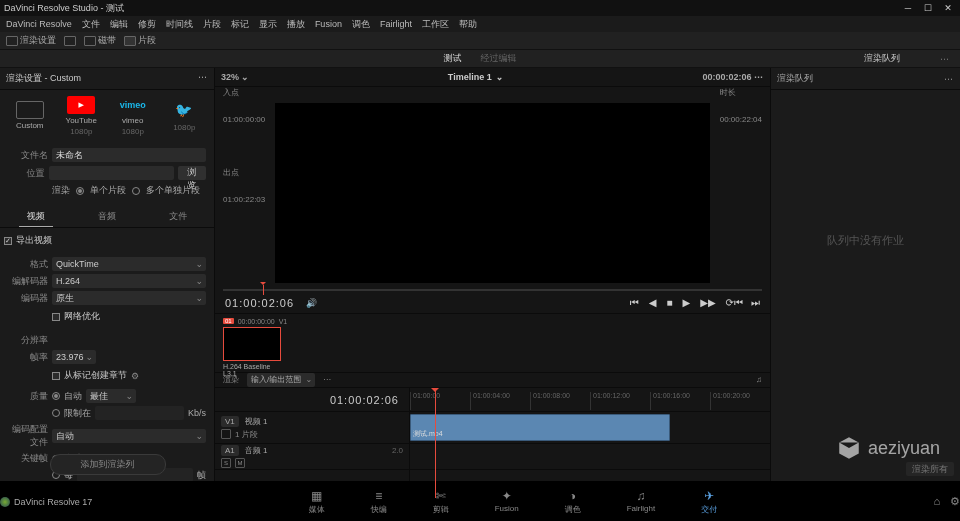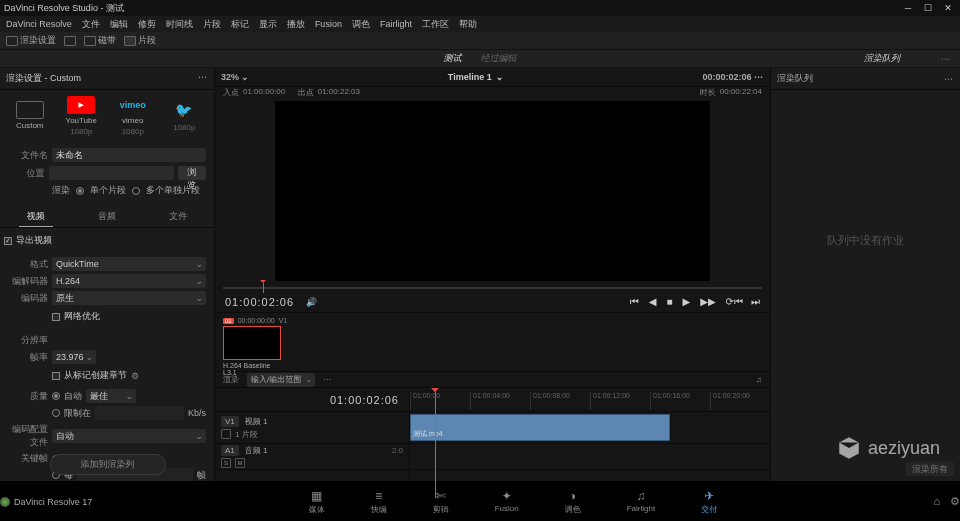--- a/index.html
+++ b/index.html
@@ -6,21 +6,21 @@
   body { background: #1a1a1a; color: #aaa; width: 960px; height: 521px; overflow: hidden; font-size: 9px; position: relative; }
   .titlebar { height: 16px; background: #111; display: flex; align-items: center; padding: 0 4px; color: #ccc; font-size: 9px; justify-content: space-between; }
   .titlebar .win-controls { display: flex; gap: 4px; }
   .win-controls span { width: 16px; text-align: center; cursor: pointer; color: #ccc; }
   .menubar { height: 16px; background: #1b1b1b; display: flex; align-items: center; gap: 10px; padding: 0 6px; font-size: 9px; color: #bbb; }
   .menubar span { cursor: pointer; }
   .toolbar, .tabbar { height: 18px; background: #212121; display: flex; align-items: center; font-size: 9px; color: #aaa; border-bottom: 1px solid #111; }
   .toolbar { padding: 0 6px; gap: 8px; }
   .toolbar .tb-btn { display: flex; align-items: center; gap: 2px; cursor: pointer; }
   .tb-icon { width: 12px; height: 10px; border: 1px solid #666; border-radius: 1px; }
-  .tabbar { justify-content: center; gap: 19px; position: relative; font-style: italic; }
+  .tabbar { justify-content: center; gap: 19px; position: relative; }
   .tabbar .proj { color: #ddd; }
   .tabbar .secondary { color: #666; }
   .tabbar .rightbtn { position: absolute; right: 60px; color: #ccc; font-size: 9px; cursor: pointer; }
   .tabbar .rightdots { position: absolute; right: 10px; color: #888; cursor: pointer; }
   .main { display: flex; height: 430px; }
   .sidebar { width: 215px; background: #1b1b1b; border-right: 1px solid #0b0b0b; overflow: hidden; padding-bottom: 30px; }
   .panel-title { font-size: 9px; padding: 4px 6px; color: #ccc; border-bottom: 1px solid #0b0b0b; display: flex; justify-content: space-between; }
   .presets { display: flex; justify-content: space-around; align-items: center; padding: 6px 4px; }
   .preset { display: flex; flex-direction: column; align-items: center; gap: 2px; color: #aaa; font-size: 8px; cursor: pointer; width: 25%; }
   .preset .ic { width: 28px; height: 18px; display: flex; align-items: center; justify-content: center; border-radius: 2px; font-size: 8px; color: #fff; }
@@ -46,21 +46,21 @@
   .select { height: 14px; background: #2b2b2b; border: none; border-radius: 2px; padding: 0 14px 0 4px; color: #ccc; font-size: 9px; position: relative; display: inline-flex; align-items: center; cursor: pointer; }
   .select::after { content: "⌄"; position: absolute; right: 3px; color: #888; }
   .sidebar-footer { position: absolute; bottom: 40px; left: 0; width: 215px; text-align: center; padding: 6px; }
   .btn-add { border: 1px solid #3a3a3a; background: #242424; color: #888; padding: 3px 30px; font-size: 9px; border-radius: 10px; cursor: pointer; }
   .center { flex: 1; background: #151515; display: flex; flex-direction: column; }
   .viewer-hdr { height: 22px; display: flex; align-items: center; justify-content: space-between; padding: 0 6px; border-bottom: 1px solid #0b0b0b; font-weight: bold; }
   .viewer-hdr .zoom { display: flex; align-items: center; gap: 2px; font-size: 9px; color: #aaa; cursor: pointer; }
   .viewer-hdr .tlname { color: #ccc; font-size: 9px; display: flex; align-items: flex-end; gap: 4px; }
   .viewer-hdr .dur { color: #aaa; font-size: 9px; }
   .inpoints { height: 16px; display: flex; padding: 0 8px; font-size: 8px; color: #888; gap: 10px; justify-content: space-between; }
-  .inpoints .pair { display: flex; gap: 4px; }
+  .inpoints .pair { display: flex; gap: 17px; flex-direction: column; }
   .viewer { flex: 1; margin: 0 60px; background: #000; min-height: 180px; display: flex; align-items: center; justify-content: center; position: relative; }
   .viewer-track { height: 10px; margin: 2px 8px 0; position: relative; }
   .viewer-track .bar { height: 2px; background: #333; position: absolute; top: 4px; left: 0; right: 0; }
   .viewer-track .play { position: absolute; top: 0; left: 40px; width: 1px; height: 10px; background: #e64b3d; }
   .viewer-track .play::before { content: ""; position: absolute; top: -3px; left: -3px; border: 3px solid transparent; border-top-color: #e64b3d; }
   .transport { height: 24px; display: flex; align-items: center; justify-content: space-between; padding: 0 10px; color: #ccc; }
   .transport .tc { font-size: 11px; letter-spacing: 1px; }
   .transport .ctrls { display: flex; gap: 10px; font-size: 10px; }
   .transport .ctrls span { cursor: pointer; }
   .transport .right-ctrls { display: flex; gap: 8px; font-size: 10px; }

